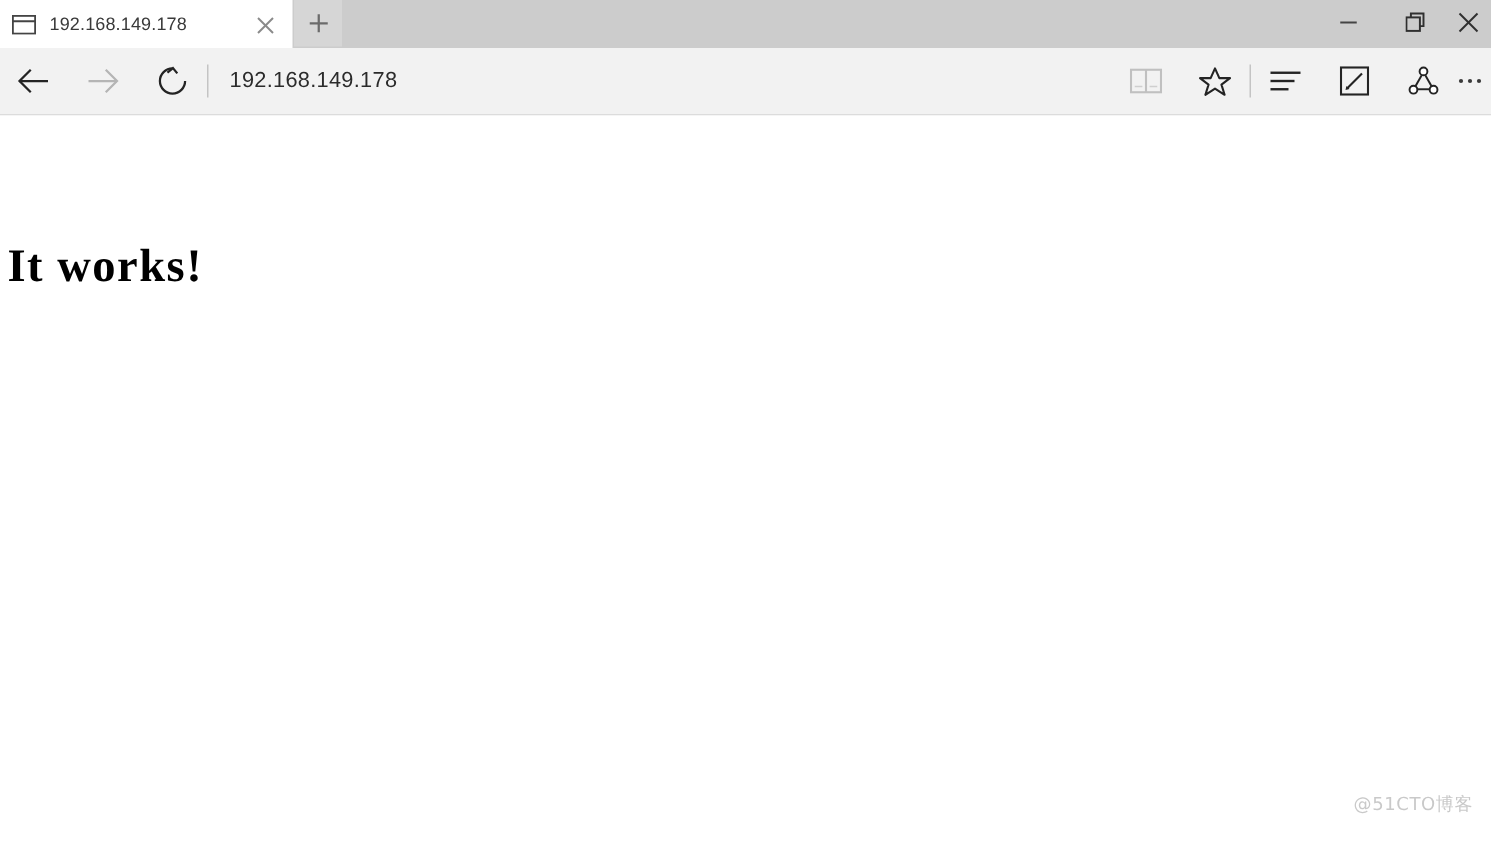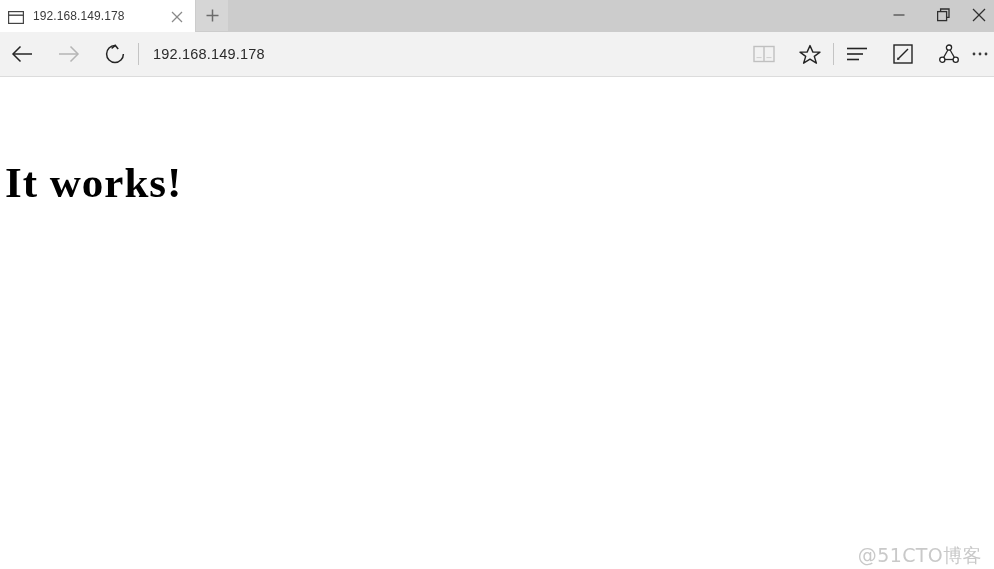--- a/index.html
+++ b/index.html
@@ -158,32 +158,32 @@
     background: #ffffff;
     overflow: hidden;
   }
   .page-h1 {
     margin: 0;
     padding: 0;
     position: absolute;
     left: 5px;
     top: 84px;
     font-family: "Liberation Serif", serif;
-    font-size: 43px;
+    font-size: 31px;
     font-weight: bold;
     color: #000000;
     letter-spacing: 1px;
     line-height: 1;
     white-space: nowrap;
   }
   .watermark {
     position: absolute;
     right: 12px;
-    bottom: 0;
-    font-size: 19px;
+    bottom: 24px;
+    font-size: 12px;
     color: #c9c9c9;
     letter-spacing: 0.4px;
     white-space: nowrap;
     font-family: "DejaVu Sans", sans-serif;
     margin-left: 16px;
   }
 </style>
 </head>
 <body>
 

